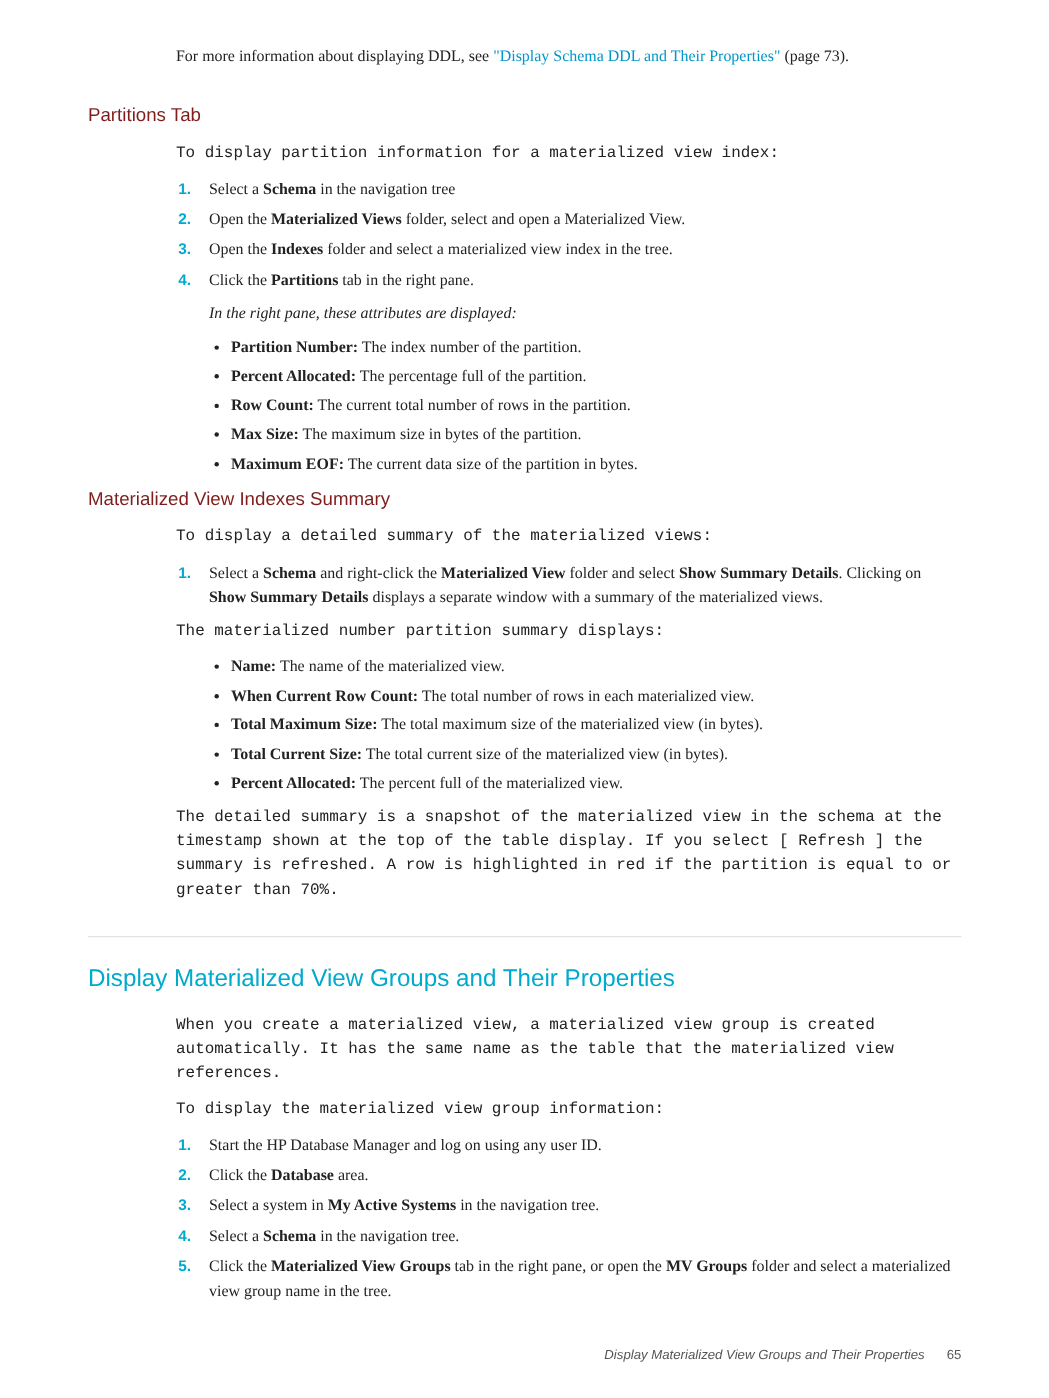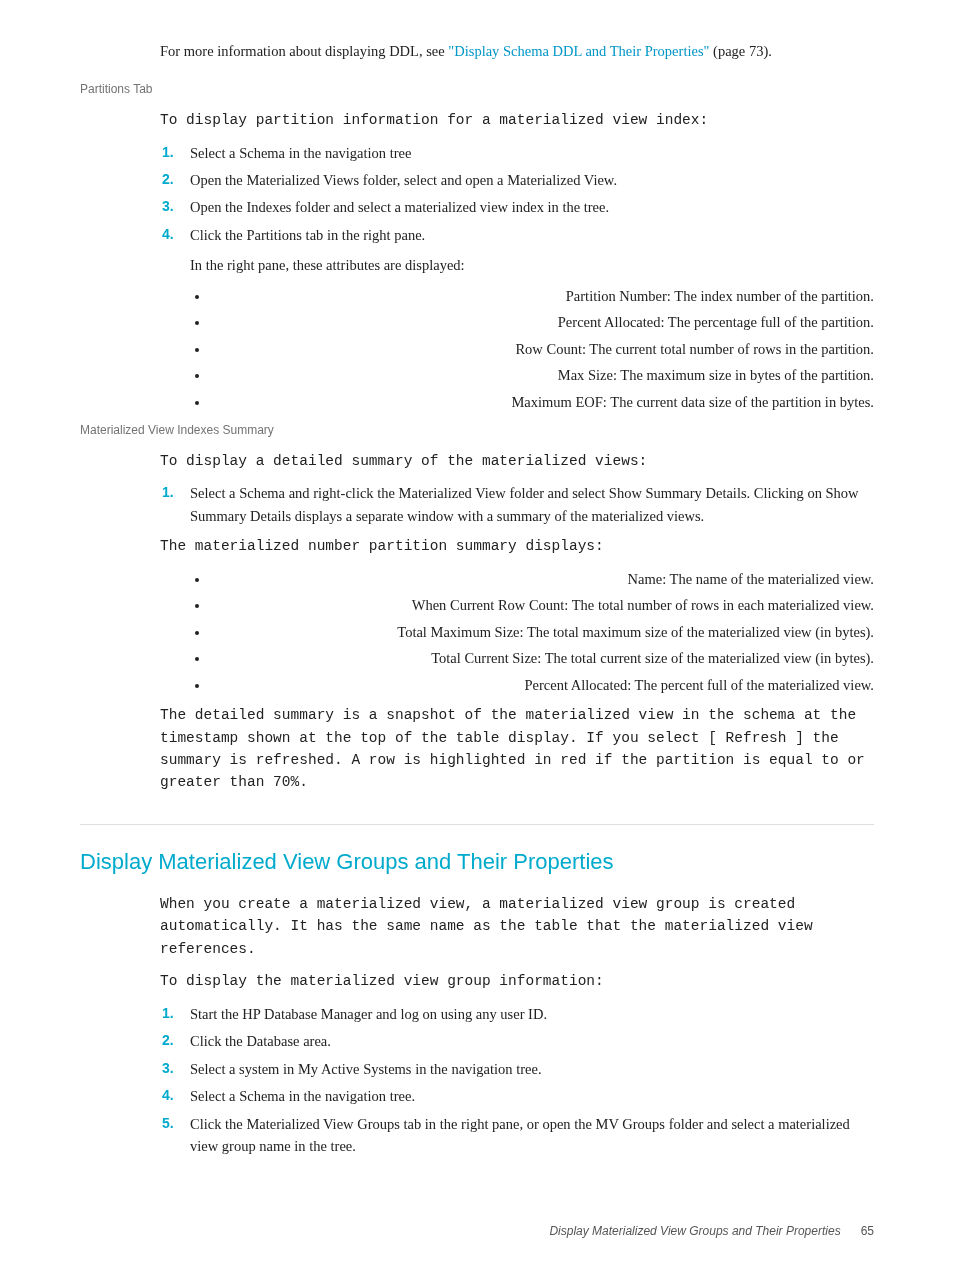--- a/index.html
+++ b/index.html
@@ -8,33 +8,33 @@
       font-family: "Times New Roman", Times, serif;
       font-size: 14.5px;
       color: #222;
       width: 954px;
       min-height: 1271px;
       padding: 40px 80px 60px 80px;
       line-height: 1.55;
     }
 
     .intro-text {
-      margin-bottom: 18px;
+      margin-bottom: 30px;
       padding-left: 80px;
     }
 
     .intro-text a {
       color: #0096c8;
       text-decoration: none;
     }
 
     .section-heading-small {
       font-family: Arial, Helvetica, sans-serif;
-      font-size: 12px;
-      color: #737373;
+      font-size: 17px;
+      color: #7f1d1d;
       font-weight: normal;
       margin-bottom: 10px;
       margin-top: 4px;
     }
 
     .section-heading-large {
       font-family: Arial, Helvetica, sans-serif;
       font-size: 22px;
       color: #00aacc;
       font-weight: normal;
@@ -66,39 +66,39 @@
       left: -28px;
       color: #00aacc;
       font-family: Arial, Helvetica, sans-serif;
       font-size: 14px;
       font-weight: bold;
     }
 
     .bullet-list {
       padding-left: 130px;
       margin-bottom: 8px;
-      text-align: right;
     }
 
     .bullet-list li {
       list-style: disc;
       margin-bottom: 4px;
     }
 
     .bullet-list li::marker {
       color: #222;
     }
 
     strong {
-      font-weight: normal;
+      font-weight: bold;
     }
 
     .indent-text {
       padding-left: 110px;
       margin-bottom: 8px;
+      font-style: italic;
     }
 
     .page-footer {
       position: absolute;
       bottom: 30px;
       right: 80px;
       font-family: Arial, Helvetica, sans-serif;
       font-size: 12px;
       color: #555;
       display: flex;

